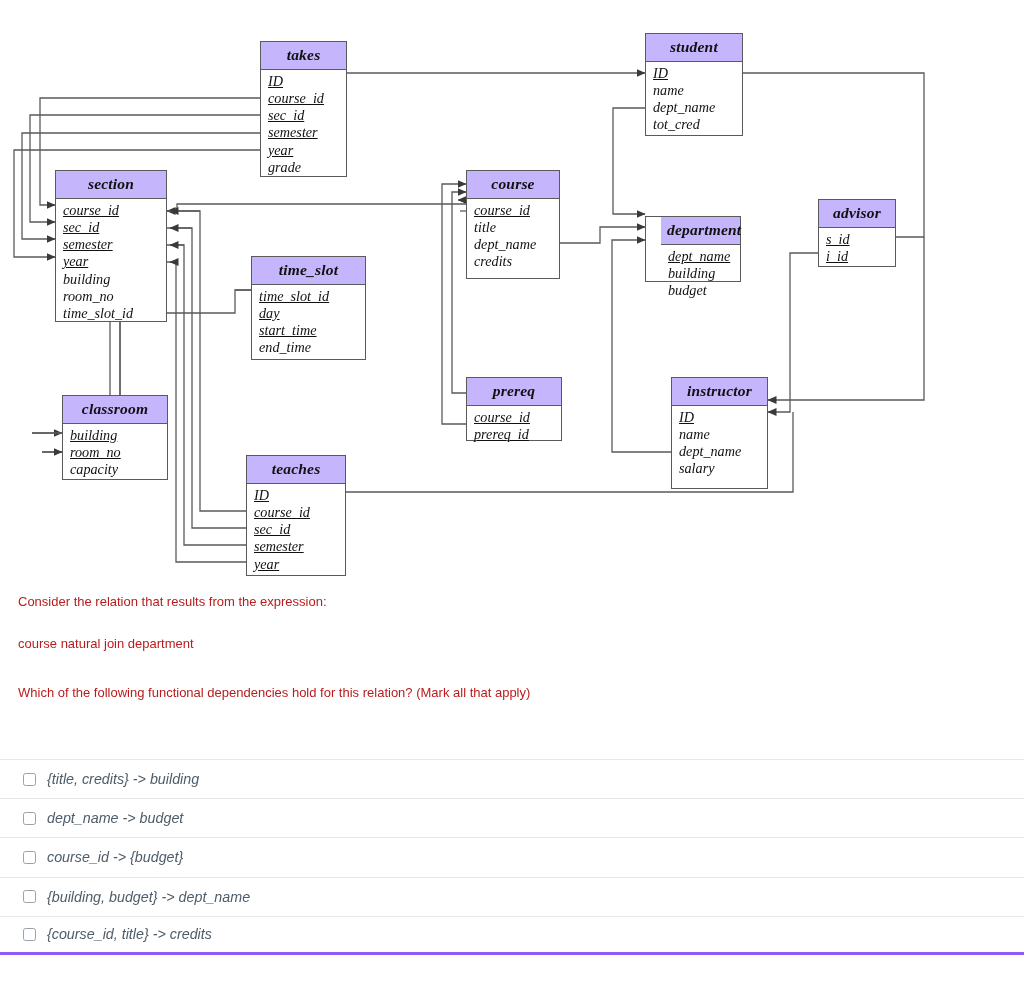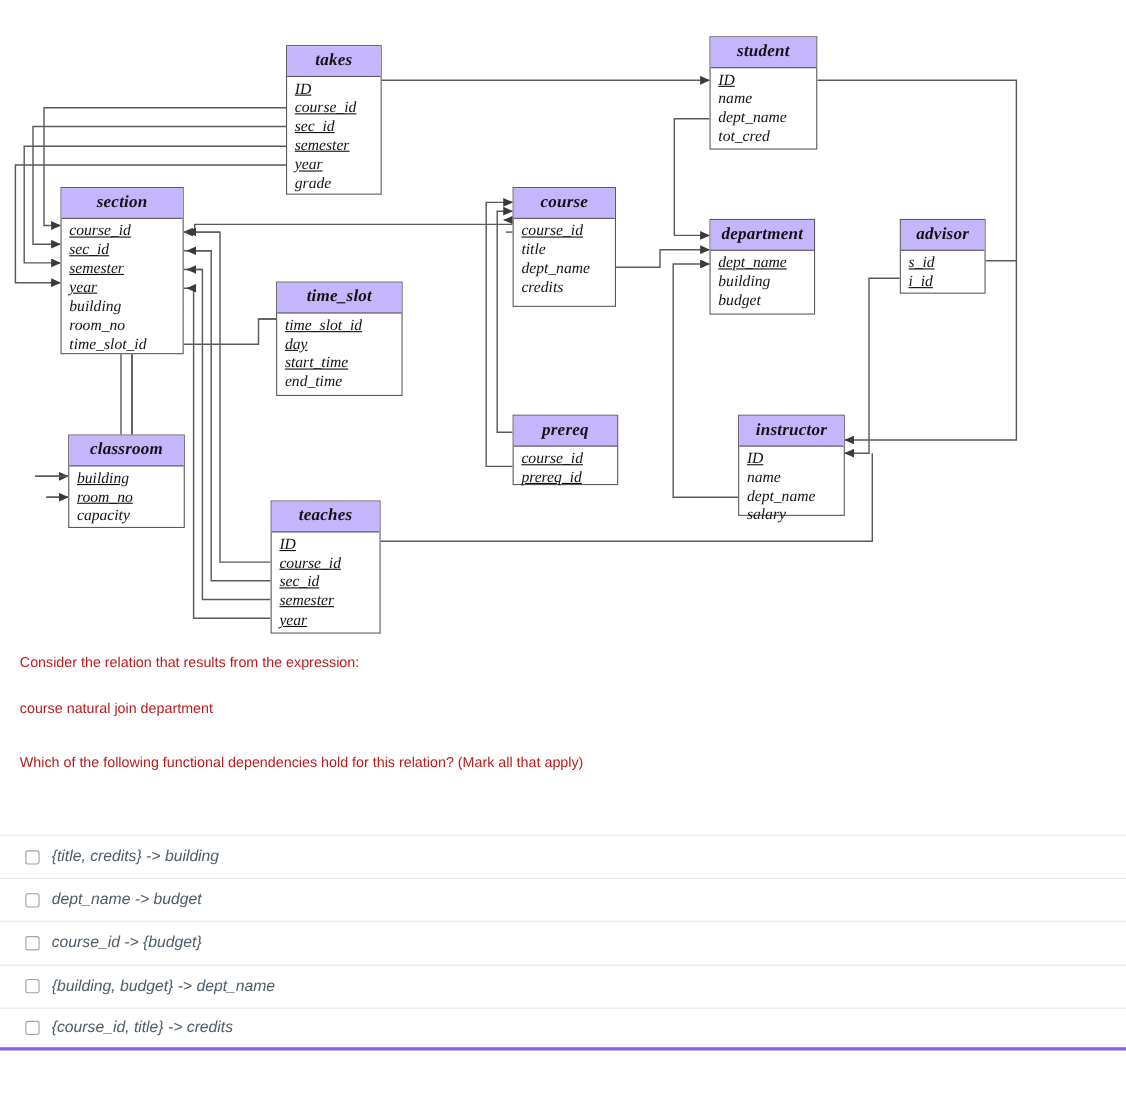--- a/index.html
+++ b/index.html
@@ -222,21 +222,21 @@
       </div>
       <div class="entity" style="left: 466px; top: 170px; width: 94px; height: 109px;">
         <div class="entity-title">course</div>
         <div class="entity-attrs">
           <div class="attr pk">course_id</div>
           <div class="attr">title</div>
           <div class="attr">dept_name</div>
           <div class="attr">credits</div>
         </div>
       </div>
-      <div class="entity" style="left: 645px; top: 199px; width: 96px; height: 87px;">
+      <div class="entity" style="left: 645px; top: 216px; width: 96px; height: 66px; padding-left: 15px;">
         <div class="entity-title">department</div>
         <div class="entity-attrs">
           <div class="attr pk">dept_name</div>
           <div class="attr">building</div>
           <div class="attr">budget</div>
         </div>
       </div>
       <div class="entity" style="left: 818px; top: 199px; width: 78px; height: 68px;">
         <div class="entity-title">advisor</div>
         <div class="entity-attrs">
@@ -253,21 +253,21 @@
           <div class="attr">end_time</div>
         </div>
       </div>
       <div class="entity" style="left: 466px; top: 377px; width: 96px; height: 64px;">
         <div class="entity-title">prereq</div>
         <div class="entity-attrs">
           <div class="attr pk">course_id</div>
           <div class="attr pk">prereq_id</div>
         </div>
       </div>
-      <div class="entity" style="left: 671px; top: 377px; width: 97px; height: 92px;">
+      <div class="entity" style="left: 671px; top: 377px; width: 97px; height: 112px;">
         <div class="entity-title">instructor</div>
         <div class="entity-attrs">
           <div class="attr pk">ID</div>
           <div class="attr">name</div>
           <div class="attr">dept_name</div>
           <div class="attr">salary</div>
         </div>
       </div>
       <div class="entity" style="left: 62px; top: 395px; width: 106px; height: 85px;">
         <div class="entity-title">classroom</div>

